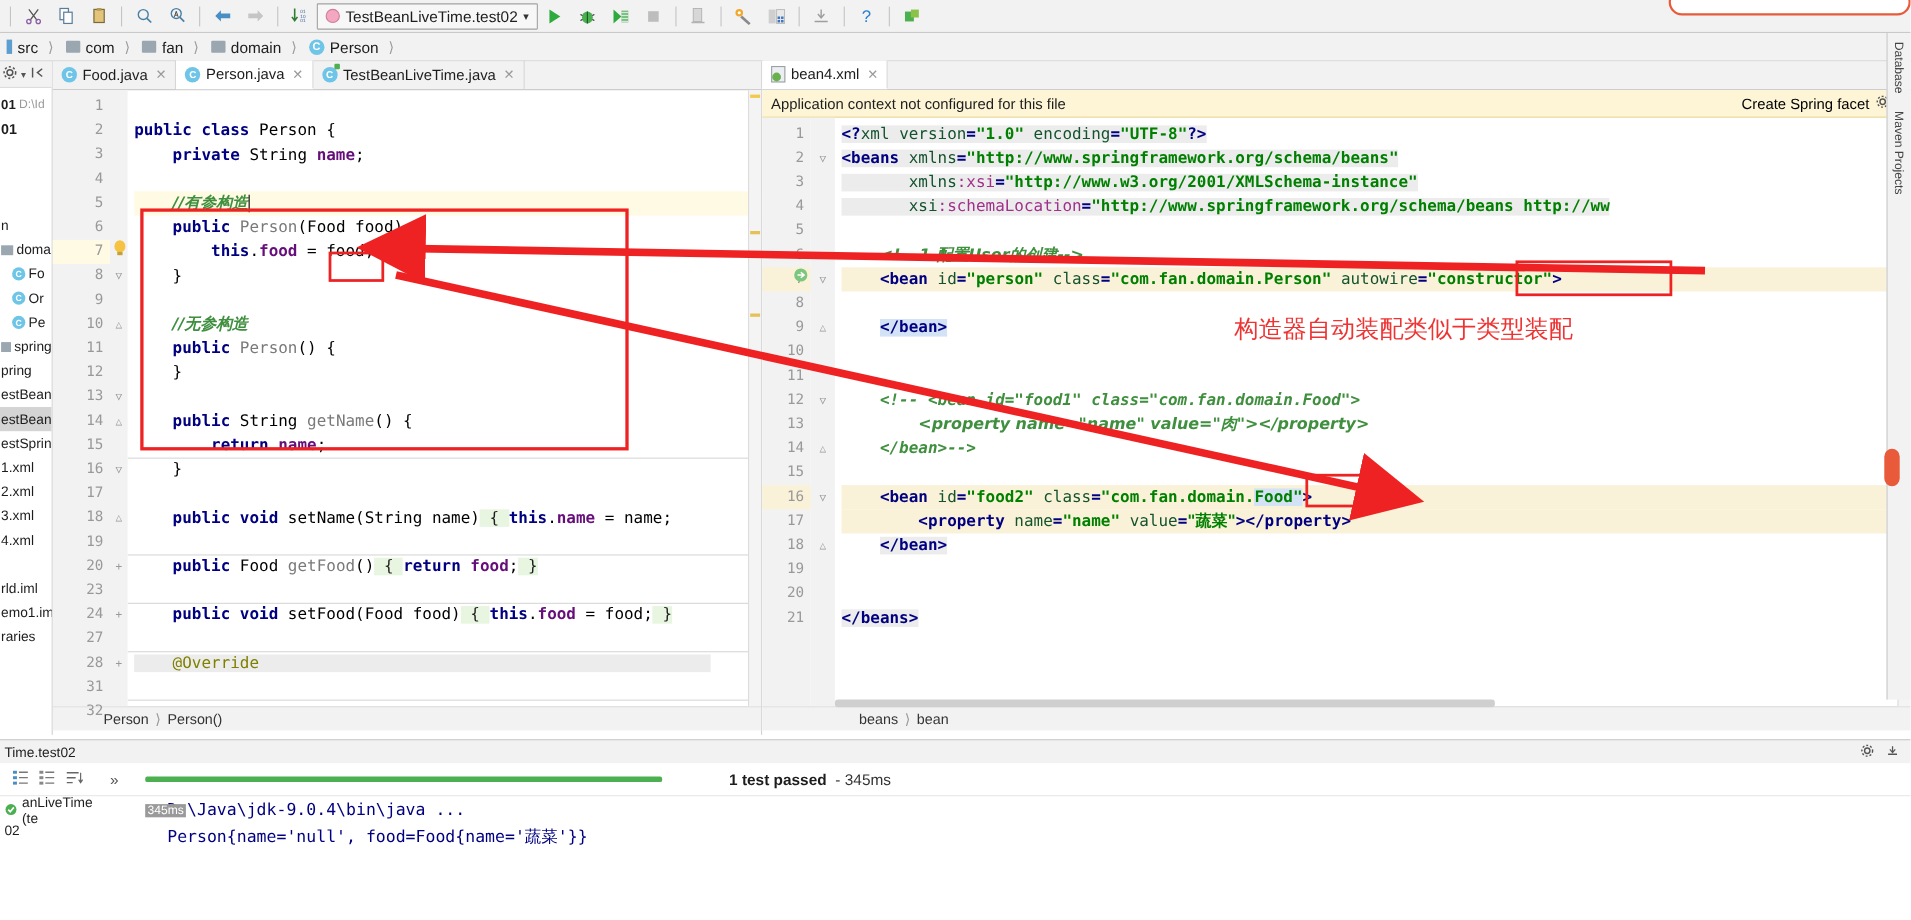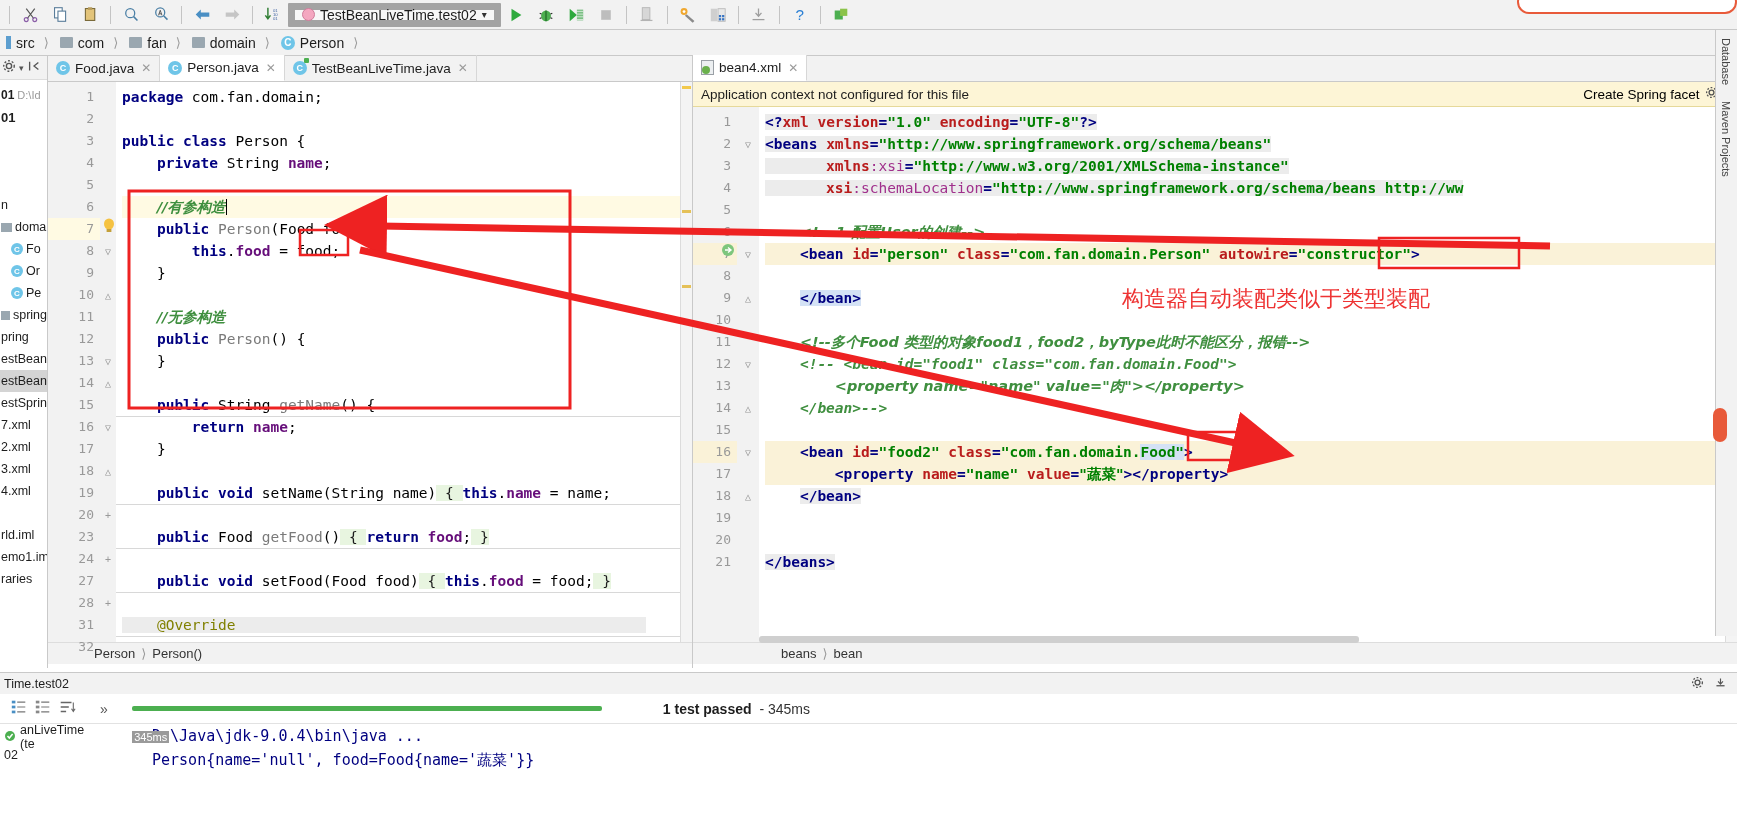--- a/index.html
+++ b/index.html
@@ -7,21 +7,21 @@
     font-family:"Liberation Sans", sans-serif; font-size:13px; color:#1d1d1d; }
   .app{ position:relative; width:1737px; height:836px; }
 
   
   .toolbar{ display:flex; align-items:center; height:30px; background:#f2f2f2;
     border-bottom:1px solid #c9c9c9; padding-left:4px; }
   .tb-ic{ width:30px; height:26px; display:flex; align-items:center; justify-content:center;
     color:#4a4a4a; font-size:15px; }
   .tb-sep{ width:1px; height:18px; background:#c4c4c4; margin:0 5px; }
   .runcfg{ display:flex; align-items:center; gap:5px; height:24px; padding:0 7px;
-    border:7px solid #a3a3a3; background:#f7f7f7; border-radius:1px; font-size:14px; }
+    border:1px solid #a3a3a3; background:#f7f7f7; border-radius:1px; font-size:14px; }
   .runcfg .dot{ width:13px;height:13px;border-radius:50%;background:#f4a7c0;border:1px solid #d07d9b;}
   .chev{ font-size:10px; color:#333; }
 
   
   .crumbs{ display:flex; align-items:center; height:26px; background:#f2f2f2;
     border-bottom:1px solid #c9c9c9; font-size:14px; padding-left:2px; }
   .crumb{ display:flex; align-items:center; gap:5px; padding:0 7px 0 4px; height:26px;}
   .crumb .sepr{ color:#9b9b9b; font-size:13px; margin-left:4px;}
   .folder{ width:13px;height:11px;background:#9aa7b0;border-radius:1px;display:inline-block;}
   .cls{ width:14px;height:14px;border-radius:50%;background:#6fc5e8;color:#fff;font-size:10px;
@@ -66,21 +66,21 @@
   .code{ padding-top:4px; position:relative; flex:1; overflow:hidden; }
   .code .cl{ height:22px; line-height:22px; white-space:pre; font-size:14.5px; }
 
   
   .kw{ color:#000080; font-weight:bold; }
   .fld{ color:#660e7a; font-weight:bold; }
   .cmt{ color:#3f8f3f; font-style:italic; font-weight:bold;}
   .mth{ color:#7a7a7a; }
   .plain{ color:#000; }
   .xtag{ color:#000080; font-weight:bold; }
-  .xattr{ color:#b91c1c; font-weight:bold; }
+  .xattr{ color:#14532d; font-weight:normal; }
   .xval{ color:#008000; font-weight:bold; }
   .xcmt{ color:#3f8f3f; font-style:italic; font-weight:bold; }
   .anno{ color:#808000; }
 
   .hl-line{ background:#fffae3; }
   .hl-green{ background:#e8f5e0; }
   .hl-gray{ background:#ececec; }
   .hl-sel{ background:#d4e2f5; }
   .hl-yel{ background:#faf2d8; }
 
@@ -337,21 +337,21 @@
         <div class="pnode">
             <span>estBean</span>
           </div>
         <div class="pnode sel">
             <span>estBean</span>
           </div>
         <div class="pnode">
             <span>estSprin</span>
           </div>
         <div class="pnode">
-            <span>7.xml</span>
+            <span>1.xml</span>
           </div>
         <div class="pnode">
             <span>2.xml</span>
           </div>
         <div class="pnode">
             <span>3.xml</span>
           </div>
         <div class="pnode">
             <span>4.xml</span>
           </div>
@@ -438,21 +438,20 @@
           <div class="fc"></div>
           <div class="fc">+</div>
           <div class="fc"></div>
           <div class="fc">+</div>
           <div class="fc"></div>
           <div class="fc">+</div>
           <div class="fc"></div>
             <div class="fc"></div>
         </div>
         <div class="code" style="padding-left:6px;">
-          <div class="cl"><span class="kw">package</span> <span class="plain">com.fan.domain;</span></div>
           <div class="cl"></div>
           <div class="cl"><span class="kw">public class</span> <span class="plain">Person {</span></div>
           <div class="cl"><span class="plain">    </span><span class="kw">private</span> <span class="plain">String </span><span class="fld">name</span><span class="plain">;</span></div>
           <div class="cl"></div>
           <div class="cl hl-line"><span class="plain">    </span><span class="cmt cn">//有参构造</span><span style="border-left:1.5px solid #000">&nbsp;</span></div>
           <div class="cl"><span class="plain">    </span><span class="kw">public</span> <span class="mth">Person</span><span class="plain">(Food food) {</span></div>
           <div class="cl"><span class="plain">        </span><span class="kw">this</span><span class="plain">.</span><span class="fld">food</span><span class="plain"> = food;</span></div>
           <div class="cl"><span class="plain">    }</span></div>
           <div class="cl"></div>
           <div class="cl"><span class="plain">    </span><span class="cmt cn">//无参构造</span></div>
@@ -573,21 +572,21 @@
           <div class="cl"><span class="hl-gray"><span class="xtag">&lt;?</span><span class="xattr">xml</span> <span class="xattr">version</span><span class="xtag">=</span><span class="xval">"1.0"</span> <span class="xattr">encoding</span><span class="xtag">=</span><span class="xval">"UTF-8"</span><span class="xtag">?&gt;</span></span></div>
           <div class="cl"><span class="hl-gray"><span class="xtag">&lt;beans</span> <span class="xattr">xmlns</span><span class="xtag">=</span><span class="xval">"http://www.springframework.org/schema/beans"</span></span></div>
           <div class="cl"><span class="hl-gray"><span class="plain">       </span><span class="xattr">xmlns</span><span style="color:#a0308c">:xsi</span><span class="xtag">=</span><span class="xval">"http://www.w3.org/2001/XMLSchema-instance"</span></span></div>
           <div class="cl"><span class="hl-gray"><span class="plain">       </span><span class="xattr">xsi</span><span style="color:#a0308c">:schemaLocation</span><span class="xtag">=</span><span class="xval">"http://www.springframework.org/schema/beans http://ww</span></span></div>
           <div class="cl"></div>
           <div class="cl"><span class="plain">    </span><span class="xcmt cn">&lt;!-- 1.配置User的创建--&gt;</span></div>
           <div class="cl hl-yel"><span class="plain">    </span><span class="xtag">&lt;bean</span> <span class="xattr">id</span><span class="xtag">=</span><span class="xval">"person"</span> <span class="xattr">class</span><span class="xtag">=</span><span class="xval">"com.fan.domain.Person"</span> <span class="xattr">autowire</span><span class="xtag">=</span><span class="xval">"constructor"</span><span class="xtag">&gt;</span></div>
           <div class="cl"></div>
           <div class="cl"><span class="plain">    </span><span class="hl-sel"><span class="xtag">&lt;/bean&gt;</span></span></div>
           <div class="cl"></div>
-          <div class="cl"><span class="plain">    </span><span class="xcmt cn">&lt;!--多个Food 类型的对象food1，food2，byType此时不能区分，报错--&gt;</span></div>
+          <div class="cl"><span class="plain">    </span></div>
           <div class="cl"><span class="plain">    </span><span class="xcmt">&lt;!-- &lt;bean id="food1" class="com.fan.domain.Food"&gt;</span></div>
           <div class="cl"><span class="plain">        </span><span class="xcmt cn">&lt;property name="name" value="肉"&gt;&lt;/property&gt;</span></div>
           <div class="cl"><span class="plain">    </span><span class="xcmt">&lt;/bean&gt;--&gt;</span></div>
           <div class="cl"></div>
           <div class="cl hl-yel"><span class="plain">    </span><span class="xtag">&lt;bean</span> <span class="xattr">id</span><span class="xtag">=</span><span class="xval">"food2"</span> <span class="xattr">class</span><span class="xtag">=</span><span class="xval">"com.fan.domain.</span><span class="hl-sel xval">Food"</span><span class="xtag">&gt;</span></div>
           <div class="cl hl-yel"><span class="plain">        </span><span class="xtag">&lt;property</span> <span class="xattr">name</span><span class="xtag">=</span><span class="xval">"name"</span> <span class="xattr">value</span><span class="xtag">=</span><span class="xval cn">"蔬菜"</span><span class="xtag">&gt;&lt;/property&gt;</span></div>
           <div class="cl"><span class="plain">    </span><span class="hl-gray"><span class="xtag">&lt;/bean&gt;</span></span></div>
           <div class="cl"></div>
           <div class="cl"></div>
           <div class="cl"><span class="hl-gray"><span class="xtag">&lt;/beans&gt;</span></span></div>

